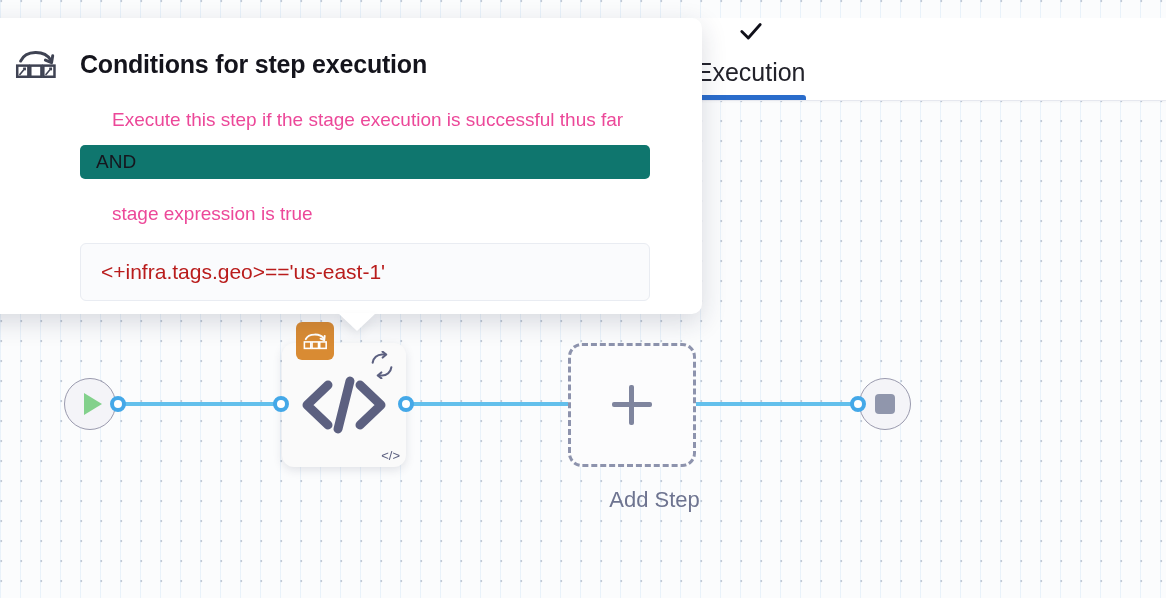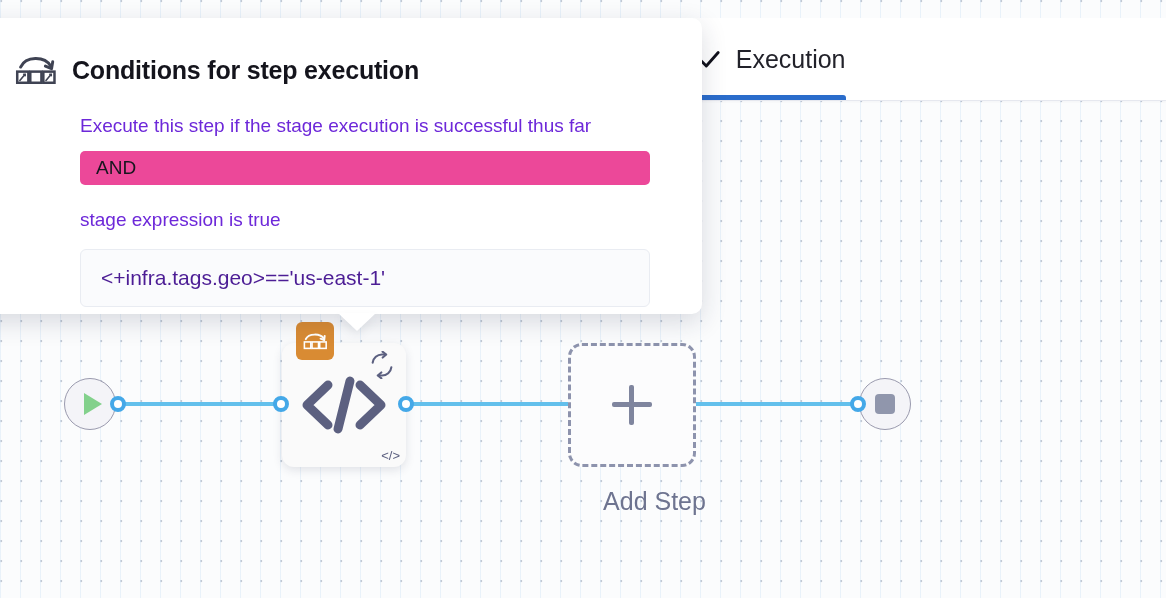--- a/index.html
+++ b/index.html
@@ -54,20 +54,21 @@
   .tab {
     display: flex;
     align-items: center;
     gap: 14px;
     height: 82px;
     font-size: 25px;
     color: #22222a;
     cursor: pointer;
     position: relative;
     user-select: none;
+    flex-direction: column;
   }
   .tab-check {
     display: inline-flex;
     align-items: center;
     justify-content: center;
     width: 26px;
     height: 26px;
     color: #10101a;
   }
   .tab-underline {
@@ -229,21 +230,21 @@
     border-radius: 2px;
   }
   .addstep-plus::before { left: 0; top: 17px; width: 40px; height: 5px; }
   .addstep-plus::after  { top: 0; left: 17px; height: 40px; width: 5px; }
   .addstep-label {
     position: absolute;
     left: 520px;
     top: 487px;
     width: 224px;
     text-align: center;
-    font-size: 25px;
+    font-size: 22px;
     color: #6e7490;
     z-index: 4;
     cursor: pointer;
     padding-left: 45px;
   }
 
   
   .popover {
     position: absolute;
     left: -52px;
@@ -252,65 +253,66 @@
     height: 296px;
     background: #ffffff;
     border-radius: 0 10px 10px 0;
     box-shadow: 0 8px 26px rgba(30,40,70,0.16);
     z-index: 30;
     padding: 22px 52px 0 66px;
   }
   .pop-head {
     display: flex;
     align-items: center;
-    gap: 14px;
-    margin-top: 10px;
+    gap: 22px;
+    margin-top: 4px;
     text-align: center;
   }
   .pop-icon {
     width: 44px; height: 40px;
     display: flex; align-items: center; justify-content: center;
     flex: 0 0 auto;
   }
   .pop-title {
     font-size: 25px;
     font-weight: bold;
     color: #14141c;
     letter-spacing: -0.2px;
   }
   .pop-body { padding-left: 66px; }
   .pop-line {
     font-size: 19px;
-    color: #6d28d9;
+    color: #ec4899;
     margin-top: 25px;
+    margin-left: 32px;
   }
   .pop-line.second { margin-top: 24px; }
   .pop-operator {
     margin-top: 14px;
     height: 34px;
-    background: #ec4899;
+    background: #0f766e;
     border-radius: 5px;
     display: flex;
     align-items: center;
     padding-left: 16px;
     font-size: 19px;
     color: #16161e;
     cursor: pointer;
   }
   .pop-expression {
     margin-top: 18px;
     height: 58px;
     background: #fafbfd;
     border: 1px solid #e9ecf2;
     border-radius: 6px;
     display: flex;
     align-items: center;
     padding-left: 20px;
     font-size: 21px;
-    color: #4c1d95;
+    color: #b91c1c;
     cursor: text;
   }
   .pop-tail {
     position: absolute;
     left: 390px;
     bottom: -17px;
     width: 0; height: 0;
     border-left: 19px solid transparent;
     border-right: 19px solid transparent;
     border-top: 18px solid #ffffff;

